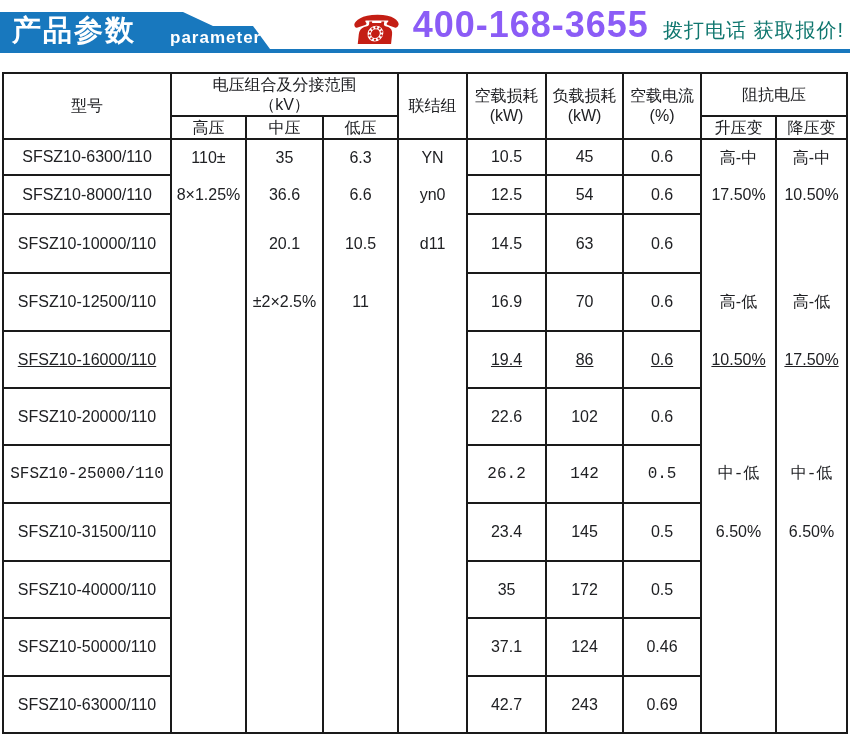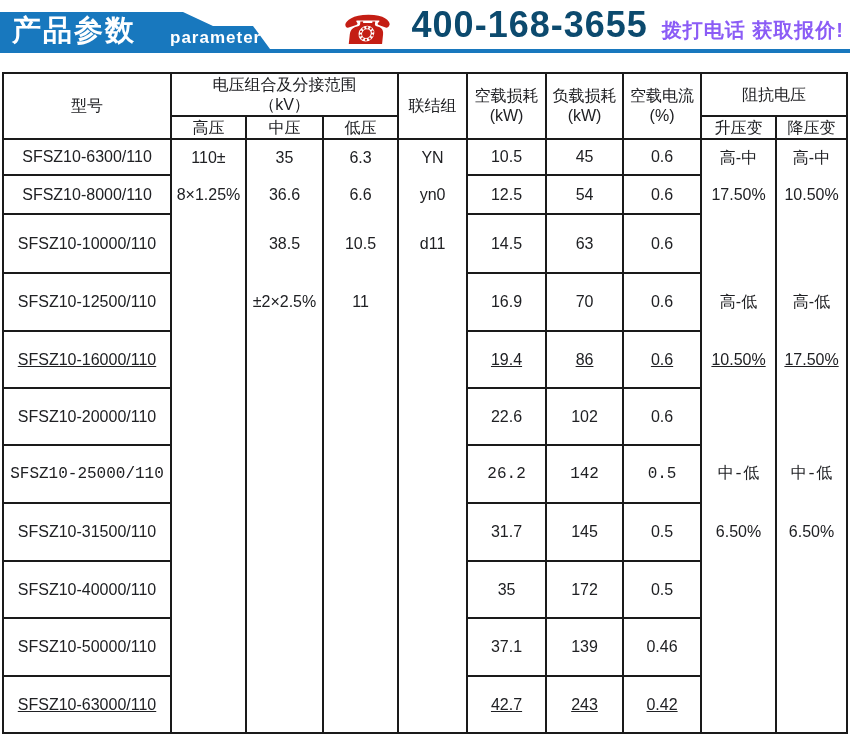--- a/index.html
+++ b/index.html
@@ -23,25 +23,25 @@
   }
   .contact {
     position:absolute; right:2px; top:4px; height:46px;
     display:flex; align-items:baseline;
   }
   .phone-icon {
     font-size:40px; color:#c41e14; line-height:40px;
     transform:skewX(-6deg); align-self:center; margin-top:6px;
   }
   .phone-number {
-    font-size:36px; font-weight:600; color:#0c4a6e;
-    letter-spacing:1px; margin-left:20px;
+    font-size:36px; font-weight:600; color:#8b5cf6;
+    letter-spacing:1px; margin-left:12px;
   }
   .phone-cta {
-    font-size:20px; font-weight:bold; color:#8b5cf6;
+    font-size:20px; font-weight:normal; color:#0f766e;
     margin-left:14px; margin-right:4px; letter-spacing:1px;
   }
   
   table.params {
     margin:18px 2px 0 2px; width:846px;
     border-collapse:collapse; table-layout:fixed;
     border:2px solid #1a1a1a;
   }
   .params th, .params td {
     border:2px solid #1a1a1a;
@@ -128,21 +128,21 @@
         <td class="noh">yn0</td>
         <td>12.5</td>
         <td>54</td>
         <td>0.6</td>
         <td class="noh">17.50%</td>
         <td class="noh">10.50%</td>
       </tr>
       <tr style="height: 59px;">
         <td>SFSZ10-10000/110</td>
         <td class="noh"></td>
-        <td class="noh">38.5</td>
+        <td class="noh">20.1</td>
         <td class="noh">10.5</td>
         <td class="noh">d11</td>
         <td>14.5</td>
         <td>63</td>
         <td>0.6</td>
         <td class="noh"></td>
         <td class="noh"></td>
       </tr>
       <tr style="height: 58px;">
         <td>SFSZ10-12500/110</td>
@@ -191,21 +191,21 @@
         <td>0.5</td>
         <td class="noh">中-低</td>
         <td class="noh">中-低</td>
       </tr>
       <tr style="height: 58px;">
         <td>SFSZ10-31500/110</td>
         <td class="noh"></td>
         <td class="noh"></td>
         <td class="noh"></td>
         <td class="noh"></td>
-        <td>31.7</td>
+        <td>23.4</td>
         <td>145</td>
         <td>0.5</td>
         <td class="noh">6.50%</td>
         <td class="noh">6.50%</td>
       </tr>
       <tr style="height: 57px; padding-left: 37px;">
         <td>SFSZ10-40000/110</td>
         <td class="noh"></td>
         <td class="noh"></td>
         <td class="noh"></td>
@@ -216,31 +216,31 @@
         <td class="noh"></td>
         <td class="noh"></td>
       </tr>
       <tr style="height: 58px;">
         <td>SFSZ10-50000/110</td>
         <td class="noh"></td>
         <td class="noh"></td>
         <td class="noh"></td>
         <td class="noh"></td>
         <td>37.1</td>
-        <td>139</td>
+        <td>124</td>
         <td>0.46</td>
         <td class="noh"></td>
         <td class="noh"></td>
       </tr>
-      <tr style="height: 57px; text-decoration: underline;">
+      <tr style="height: 57px;">
         <td>SFSZ10-63000/110</td>
         <td class="noh"></td>
         <td class="noh"></td>
         <td class="noh"></td>
         <td class="noh"></td>
         <td>42.7</td>
         <td>243</td>
-        <td>0.42</td>
+        <td>0.69</td>
         <td class="noh"></td>
         <td class="noh"></td>
       </tr>
     </tbody>
 </table>
 
 </body></html>

